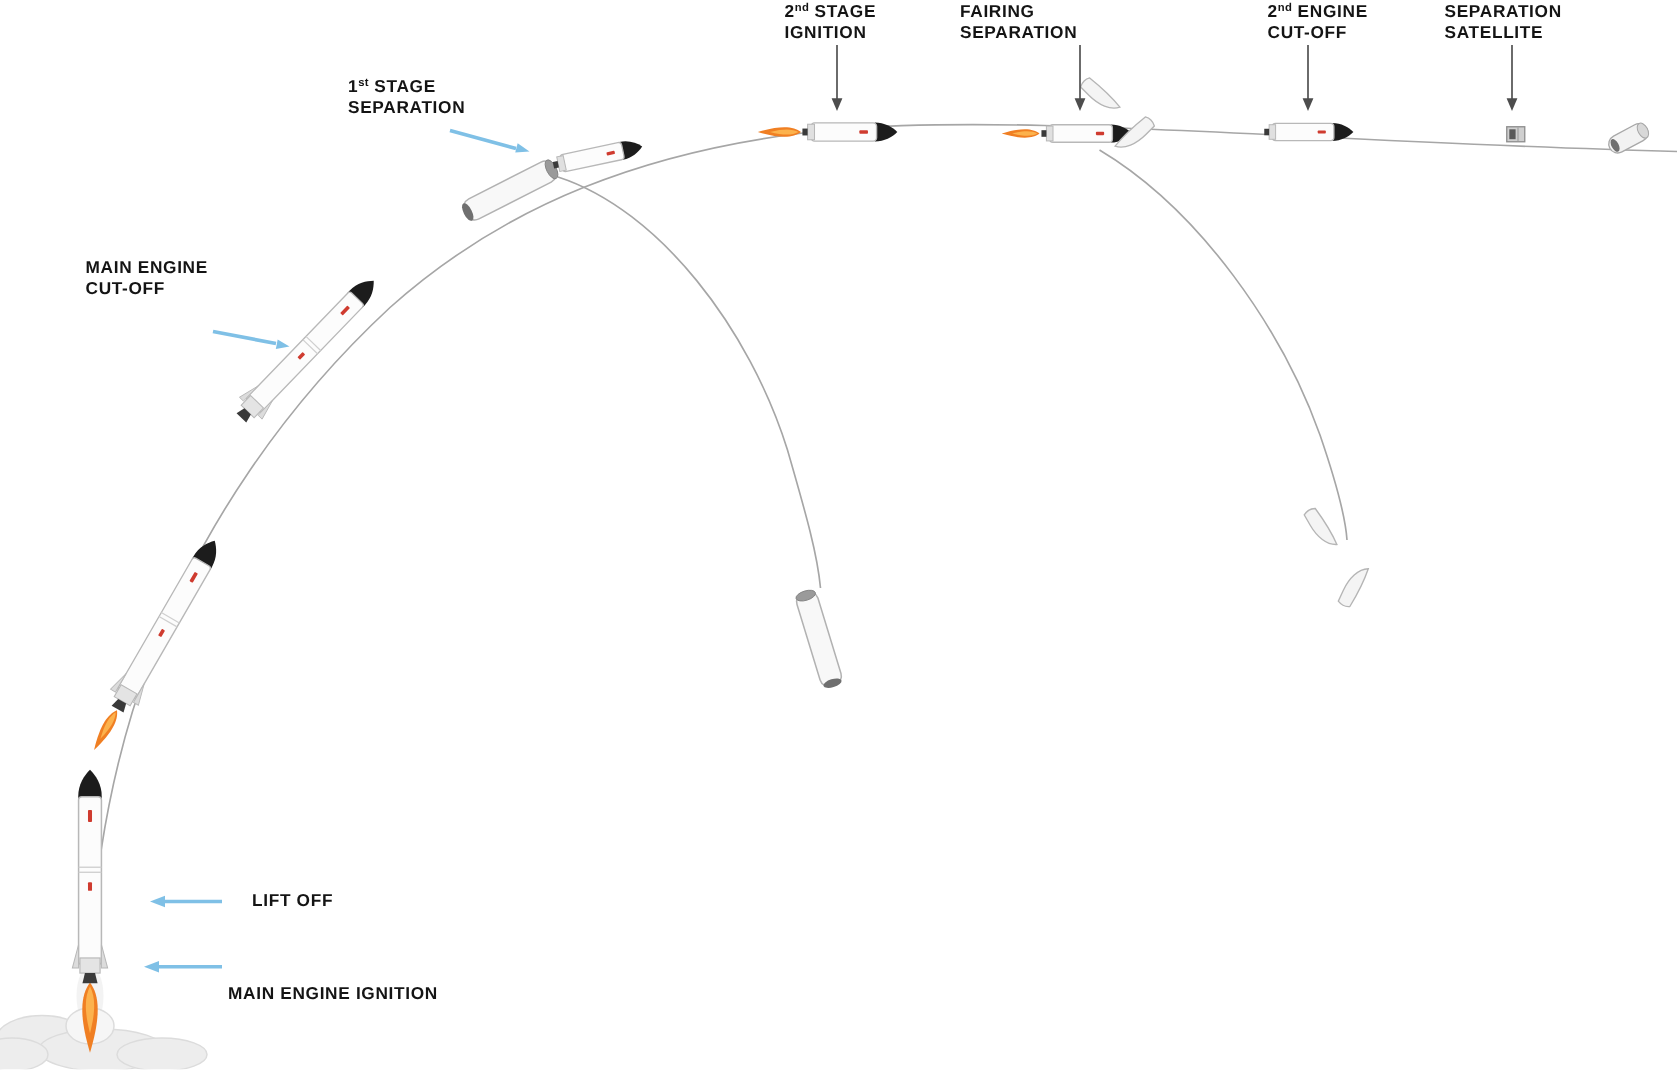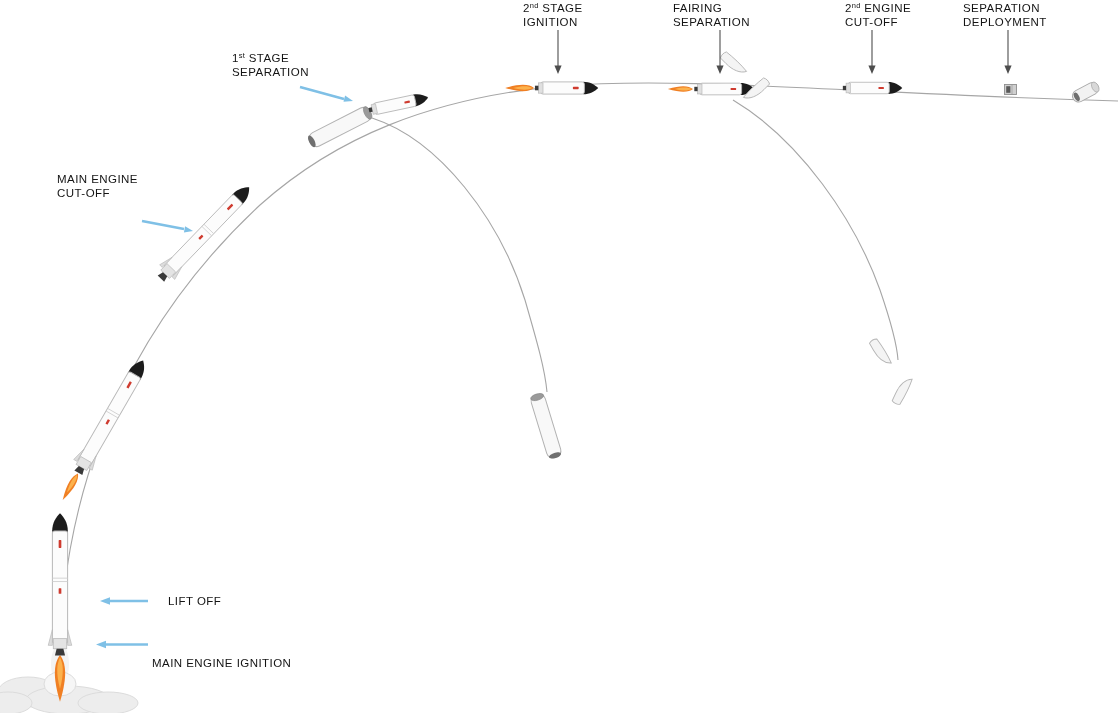--- a/index.html
+++ b/index.html
@@ -2,21 +2,21 @@
 <html><head>
 <meta charset="utf-8">
 <style>
   html,body{margin:0;padding:0;background:#fff;}
   .stage{
     position:relative;width:1120px;height:713px;background:#ffffff;
     font-family:"Liberation Sans",sans-serif;overflow:hidden;
   }
   .scene{position:absolute;left:0;top:0;}
   .callout{
-    position:absolute;color:#141414;font-size:11.5px;font-weight:normal;
+    position:absolute;color:#141414;font-size:11.5px;font-weight:bold;
     letter-spacing:.45px;line-height:1.22;white-space:nowrap;
   }
   .callout .line{display:block;}
   .callout sup{font-size:7.5px;line-height:0;vertical-align:4px;letter-spacing:.2px;}
   .traj{fill:none;stroke:#a6a6a6;stroke-width:1.1;}
   .leader-blue{stroke:#7fc0e6;stroke-width:2.4;fill:none;}
   .leader-blue-head{fill:#7fc0e6;stroke:none;}
   .leader-dark{stroke:#4d4d4d;stroke-width:1.1;fill:none;}
   .leader-dark-head{fill:#4d4d4d;stroke:none;}
 </style>
@@ -186,28 +186,28 @@
   <div class="callout" style="left:232px;top:51px">
     <span class="line"><span>1</span><sup>st</sup><span> STAGE</span></span>
     <span class="line">SEPARATION</span>
   </div>
 
   <div class="callout" style="left:523px;top:1px">
     <span class="line"><span>2</span><sup>nd</sup><span> STAGE</span></span>
     <span class="line">IGNITION</span>
   </div>
 
-  <div class="callout" style="left:673px;top:1px">
+  <div class="callout" style="left:640px;top:1px">
     <span class="line">FAIRING</span>
     <span class="line">SEPARATION</span>
   </div>
 
   <div class="callout" style="left:845px;top:1px">
     <span class="line"><span>2</span><sup>nd</sup><span> ENGINE</span></span>
     <span class="line">CUT-OFF</span>
   </div>
 
   <div class="callout" style="left:963px;top:1px">
     <span class="line">SEPARATION</span>
-    <span class="line">DEPLOYMENT</span>
+    <span class="line">SATELLITE</span>
   </div>
 
 </div>
 
 </body></html>

